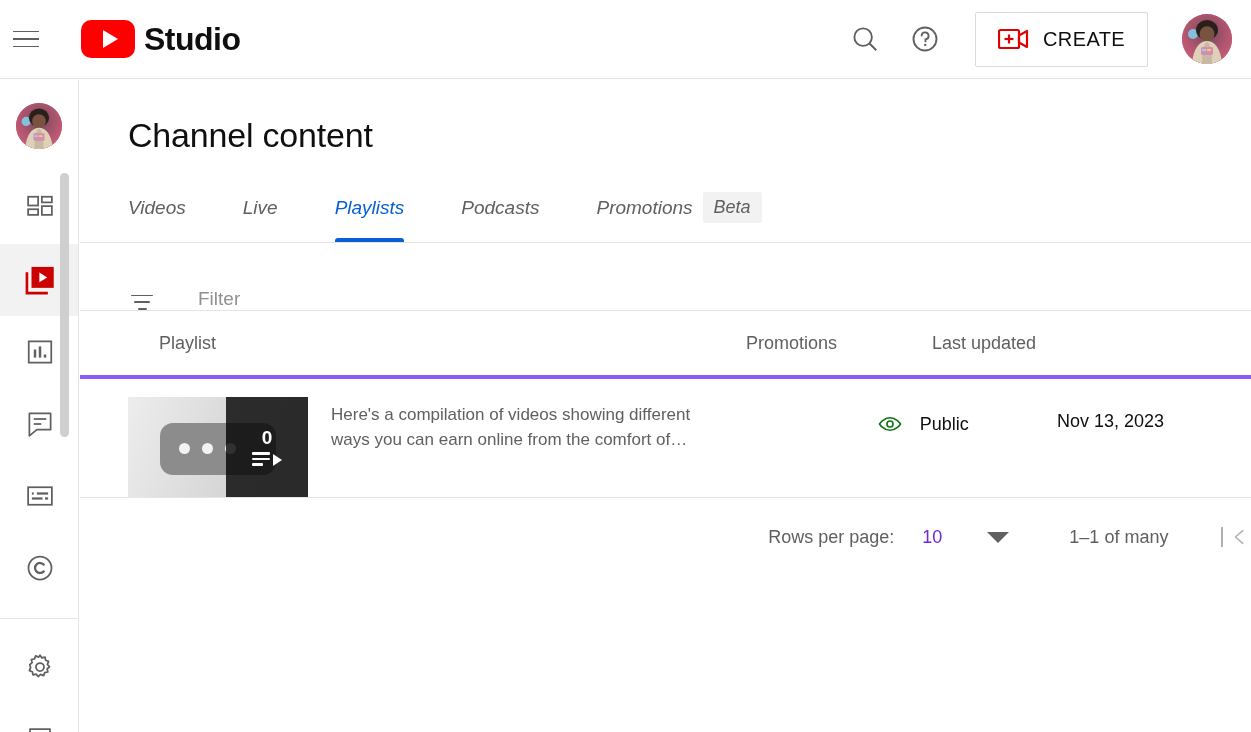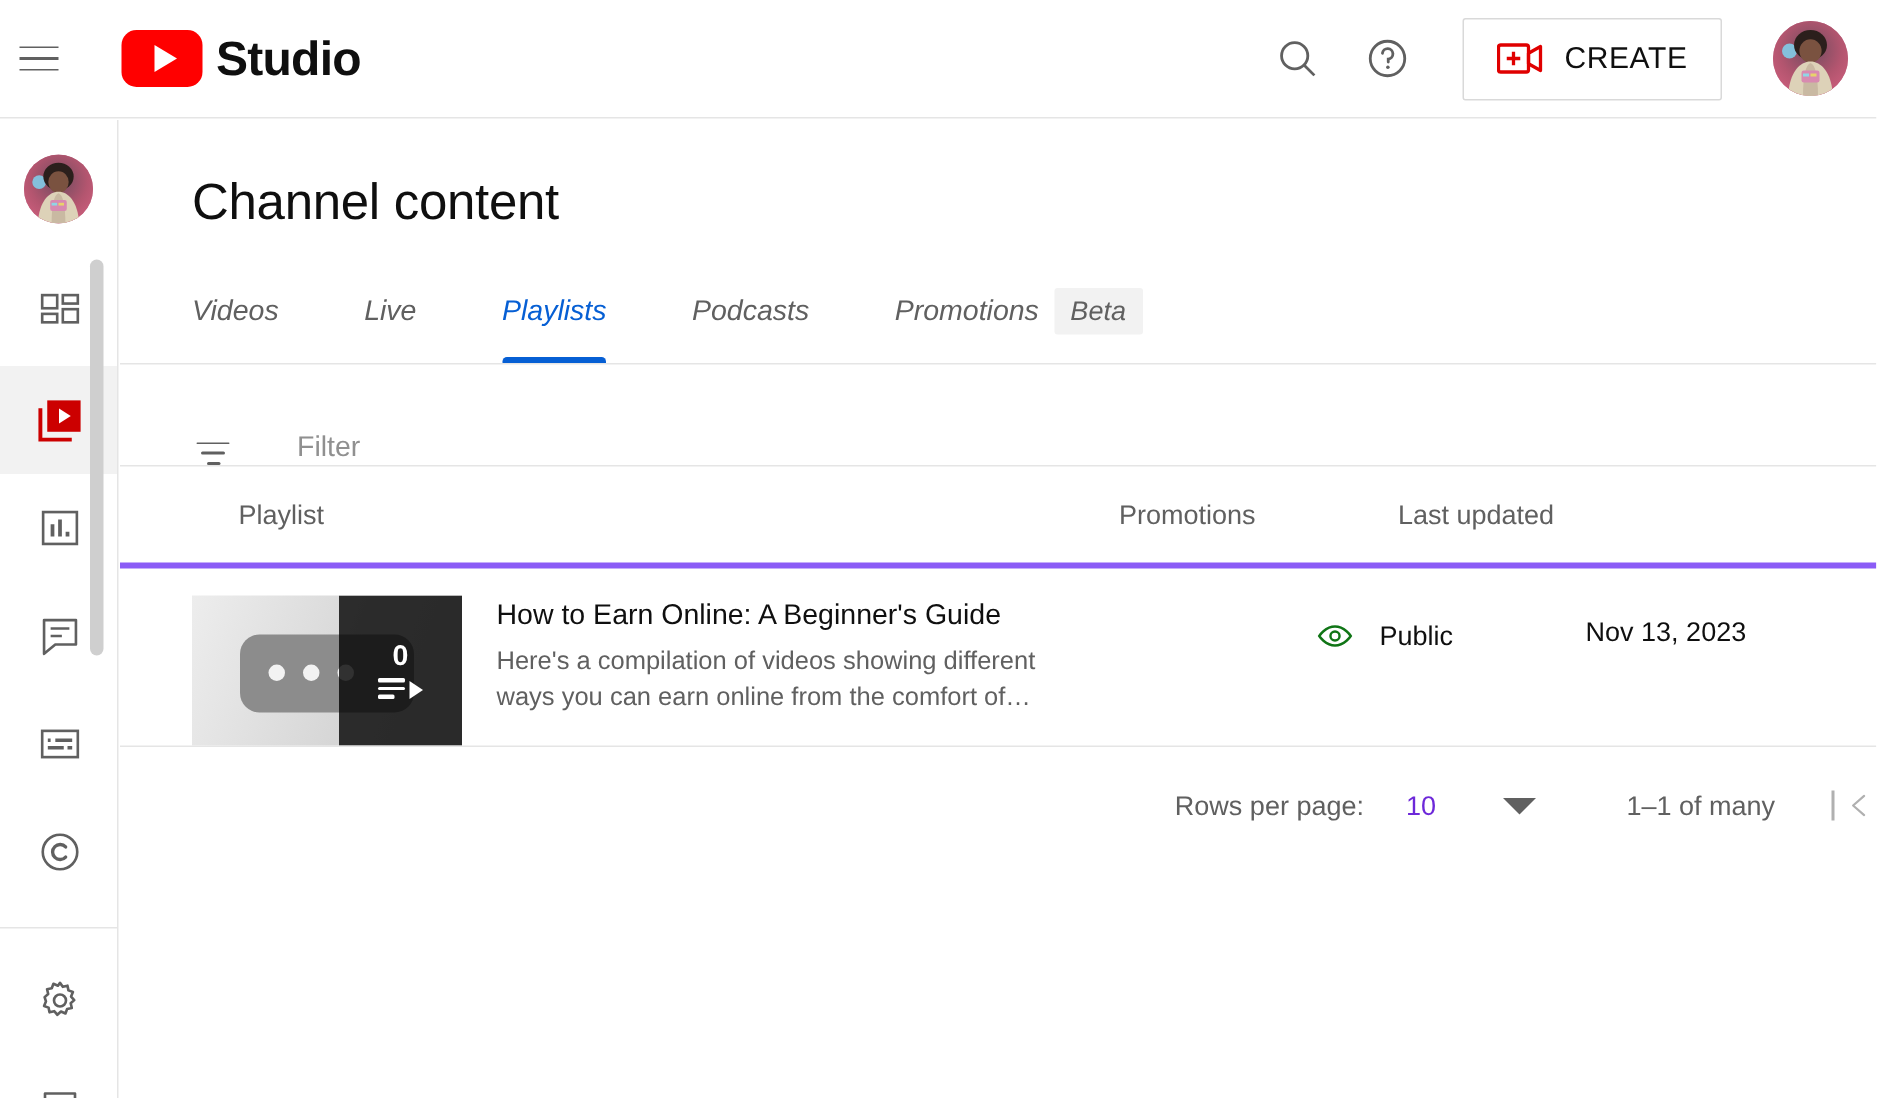--- a/index.html
+++ b/index.html
@@ -251,21 +251,21 @@
   }
   .rows-label { margin-right: 28px; }
   .rows-value { color: #6d28d9; margin-right: 45px; }
   .caret {
     width: 0; height: 0;
     border-left: 11px solid transparent;
     border-right: 11px solid transparent;
     border-top: 11px solid #606060;
     margin-right: 60px; cursor: pointer;
   }
-  .range-text { color: #606060; margin-right: 38px; }
+  .range-text { color: #606060; margin-right: 53px; }
   .page-first {
     display: flex; align-items: center; gap: 6px;
     color: #909090; cursor: pointer;
   }
   .page-first .bar {
     width: 1.6px; height: 20px; background: #b0b0b0;
   }
 </style>
 </head>
 <body>
@@ -482,21 +482,20 @@
                 <i></i>
                 <i></i>
                 <i></i>
               </div>
               <div class="tri2"></div>
             </div>
           </div>
         </div>
 
         <div>
-          <div class="pl-title">How to Earn Online: A Beginner's Guide</div>
           <div class="pl-desc">Here's a compilation of videos showing different ways you can earn online from the comfort of…</div>
         </div>
 
       </div>
 
       <div class="cell-type"></div>
 
       <div class="cell-visibility">
         <svg width="26" height="26" viewBox="0 0 24 24" fill="none" stroke="#107516" stroke-width="1.5">
           <path d="M2.3 12s3.7-5.8 9.7-5.8S21.7 12 21.7 12s-3.7 5.8-9.7 5.8S2.3 12 2.3 12z"></path>

